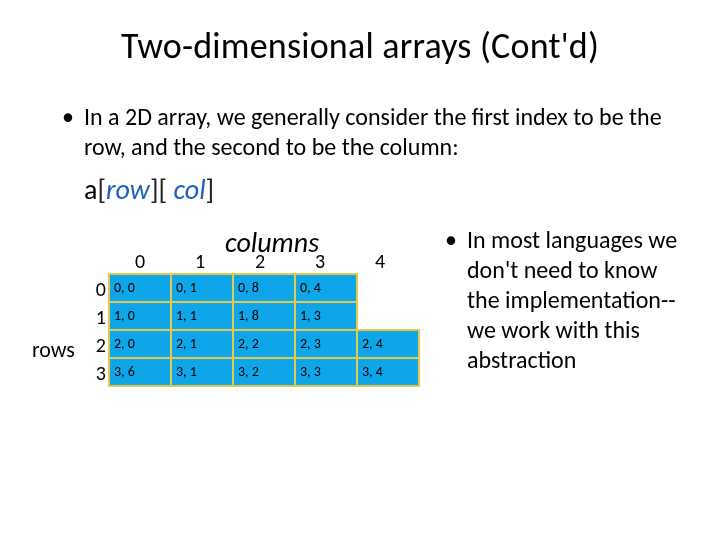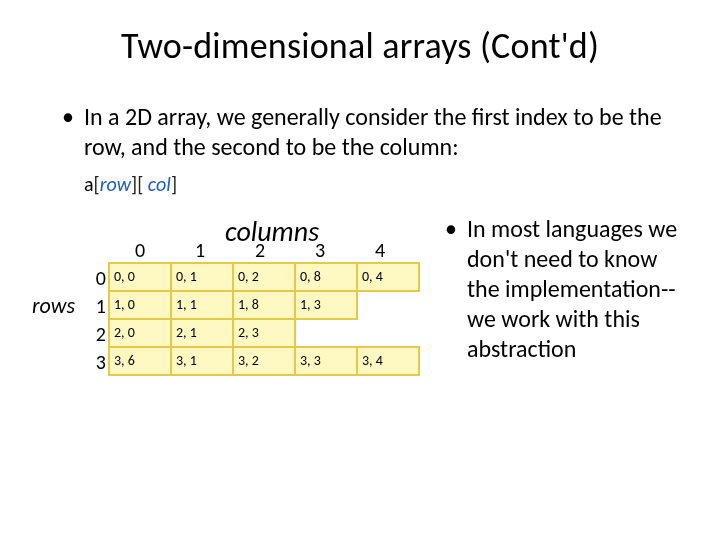--- a/index.html
+++ b/index.html
@@ -31,21 +31,21 @@
     line-height: 1.25;
     margin-left: 32px;
     margin-right: 10px;
   }
   .bullet-dot {
     width: 22px;
     flex: none;
     text-align: left;
   }
   .code-line {
-    font-size: 20px;
+    font-size: 28px;
     margin-left: 54px;
     margin-top: 10px;
   }
   .code-a { color: #000; }
   .code-punct { color: #222; }
   .code-row, .code-col { font-style: italic; color: #1f5fbf; }
   .lower {
     display: flex;
     margin-top: 18px;
   }
@@ -59,25 +59,24 @@
     padding-left: 10px;
   }
   .columns-label {
     font-style: italic;
     font-size: 28px;
     position: absolute;
     left: 195px;
     top: 0;
   }
   .rows-label {
-    font-style: italic;
     font-size: 22px;
     position: absolute;
     left: 2px;
-    top: 78px;
+    top: 111px;
   }
   .grid-wrap {
     position: absolute;
     left: 54px;
     top: 24px;
   }
   .col-headers {
     display: flex;
     margin-left: 26px;
     margin-bottom: 2px;
@@ -95,21 +94,21 @@
     width: 22px;
     text-align: right;
     font-size: 20px;
     line-height: 28px;
     padding-right: 4px;
   }
   .cell {
     width: 56px;
     height: 26px;
     border: 2px solid #e6c84a;
-    background: #fef9c3;
+    background: #0ea5e9;
     font-size: 14px;
     line-height: 26px;
     padding-left: 4px;
     margin-left: -2px;
     margin-top: -2px;
     box-sizing: content-box;
   }
   .bullet-right {
     display: flex;
     font-size: 24px;
@@ -143,36 +142,37 @@
           <span>1</span>
           <span>2</span>
           <span>3</span>
           <span>4</span>
         </div>
 
         <div class="grid-row">
           <div class="row-header">0</div>
           <div class="cell">0, 0</div>
           <div class="cell">0, 1</div>
-          <div class="cell">0, 2</div>
           <div class="cell">0, 8</div>
           <div class="cell">0, 4</div>
         </div>
         <div class="grid-row">
           <div class="row-header">1</div>
           <div class="cell">1, 0</div>
           <div class="cell">1, 1</div>
           <div class="cell">1, 8</div>
           <div class="cell">1, 3</div>
         </div>
         <div class="grid-row">
           <div class="row-header">2</div>
           <div class="cell">2, 0</div>
           <div class="cell">2, 1</div>
+          <div class="cell">2, 2</div>
           <div class="cell">2, 3</div>
+          <div class="cell">2, 4</div>
         </div>
         <div class="grid-row">
           <div class="row-header">3</div>
           <div class="cell">3, 6</div>
           <div class="cell">3, 1</div>
           <div class="cell">3, 2</div>
           <div class="cell">3, 3</div>
           <div class="cell">3, 4</div>
         </div>
       </div>

